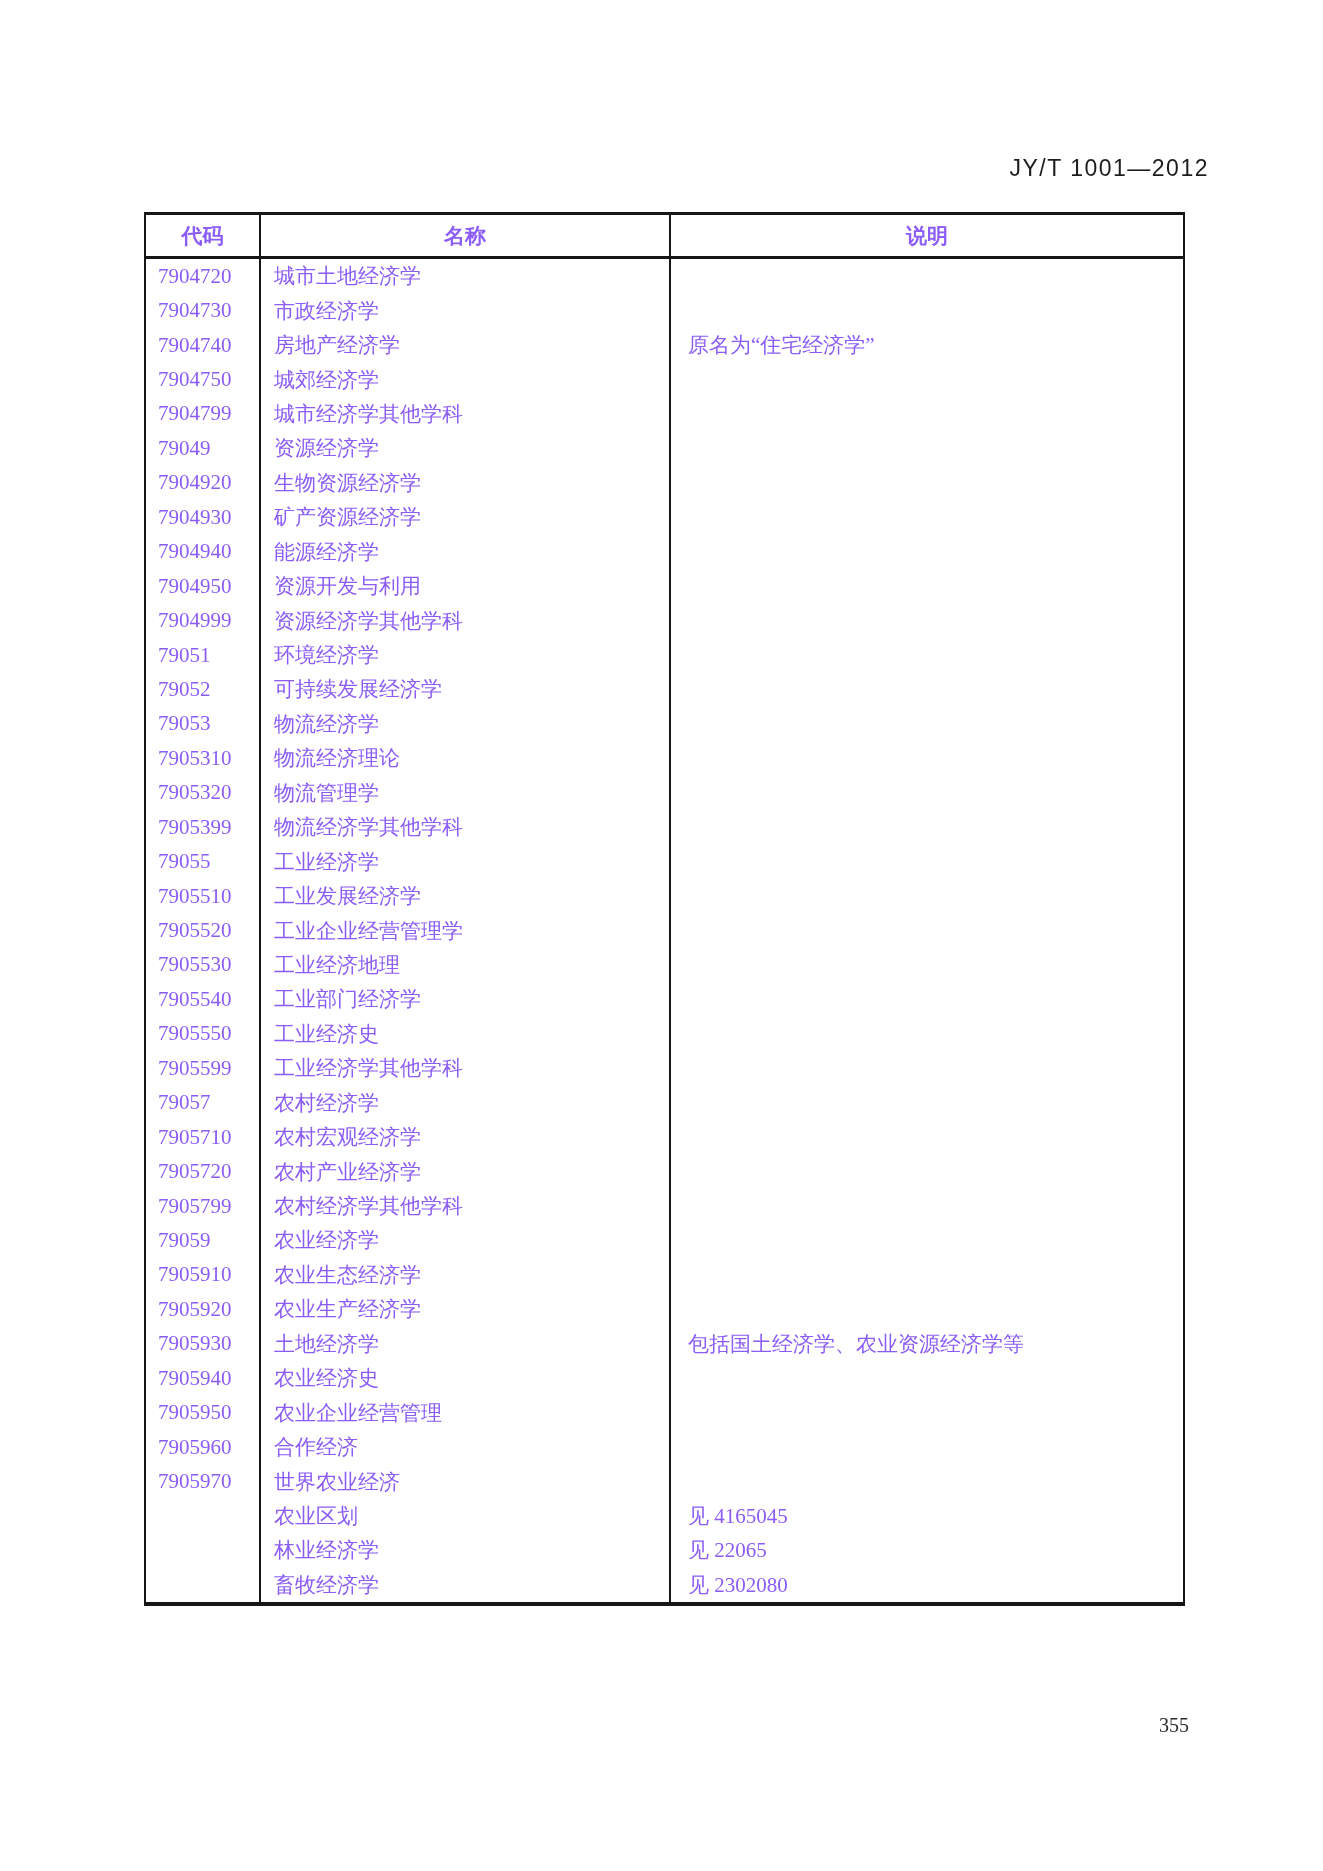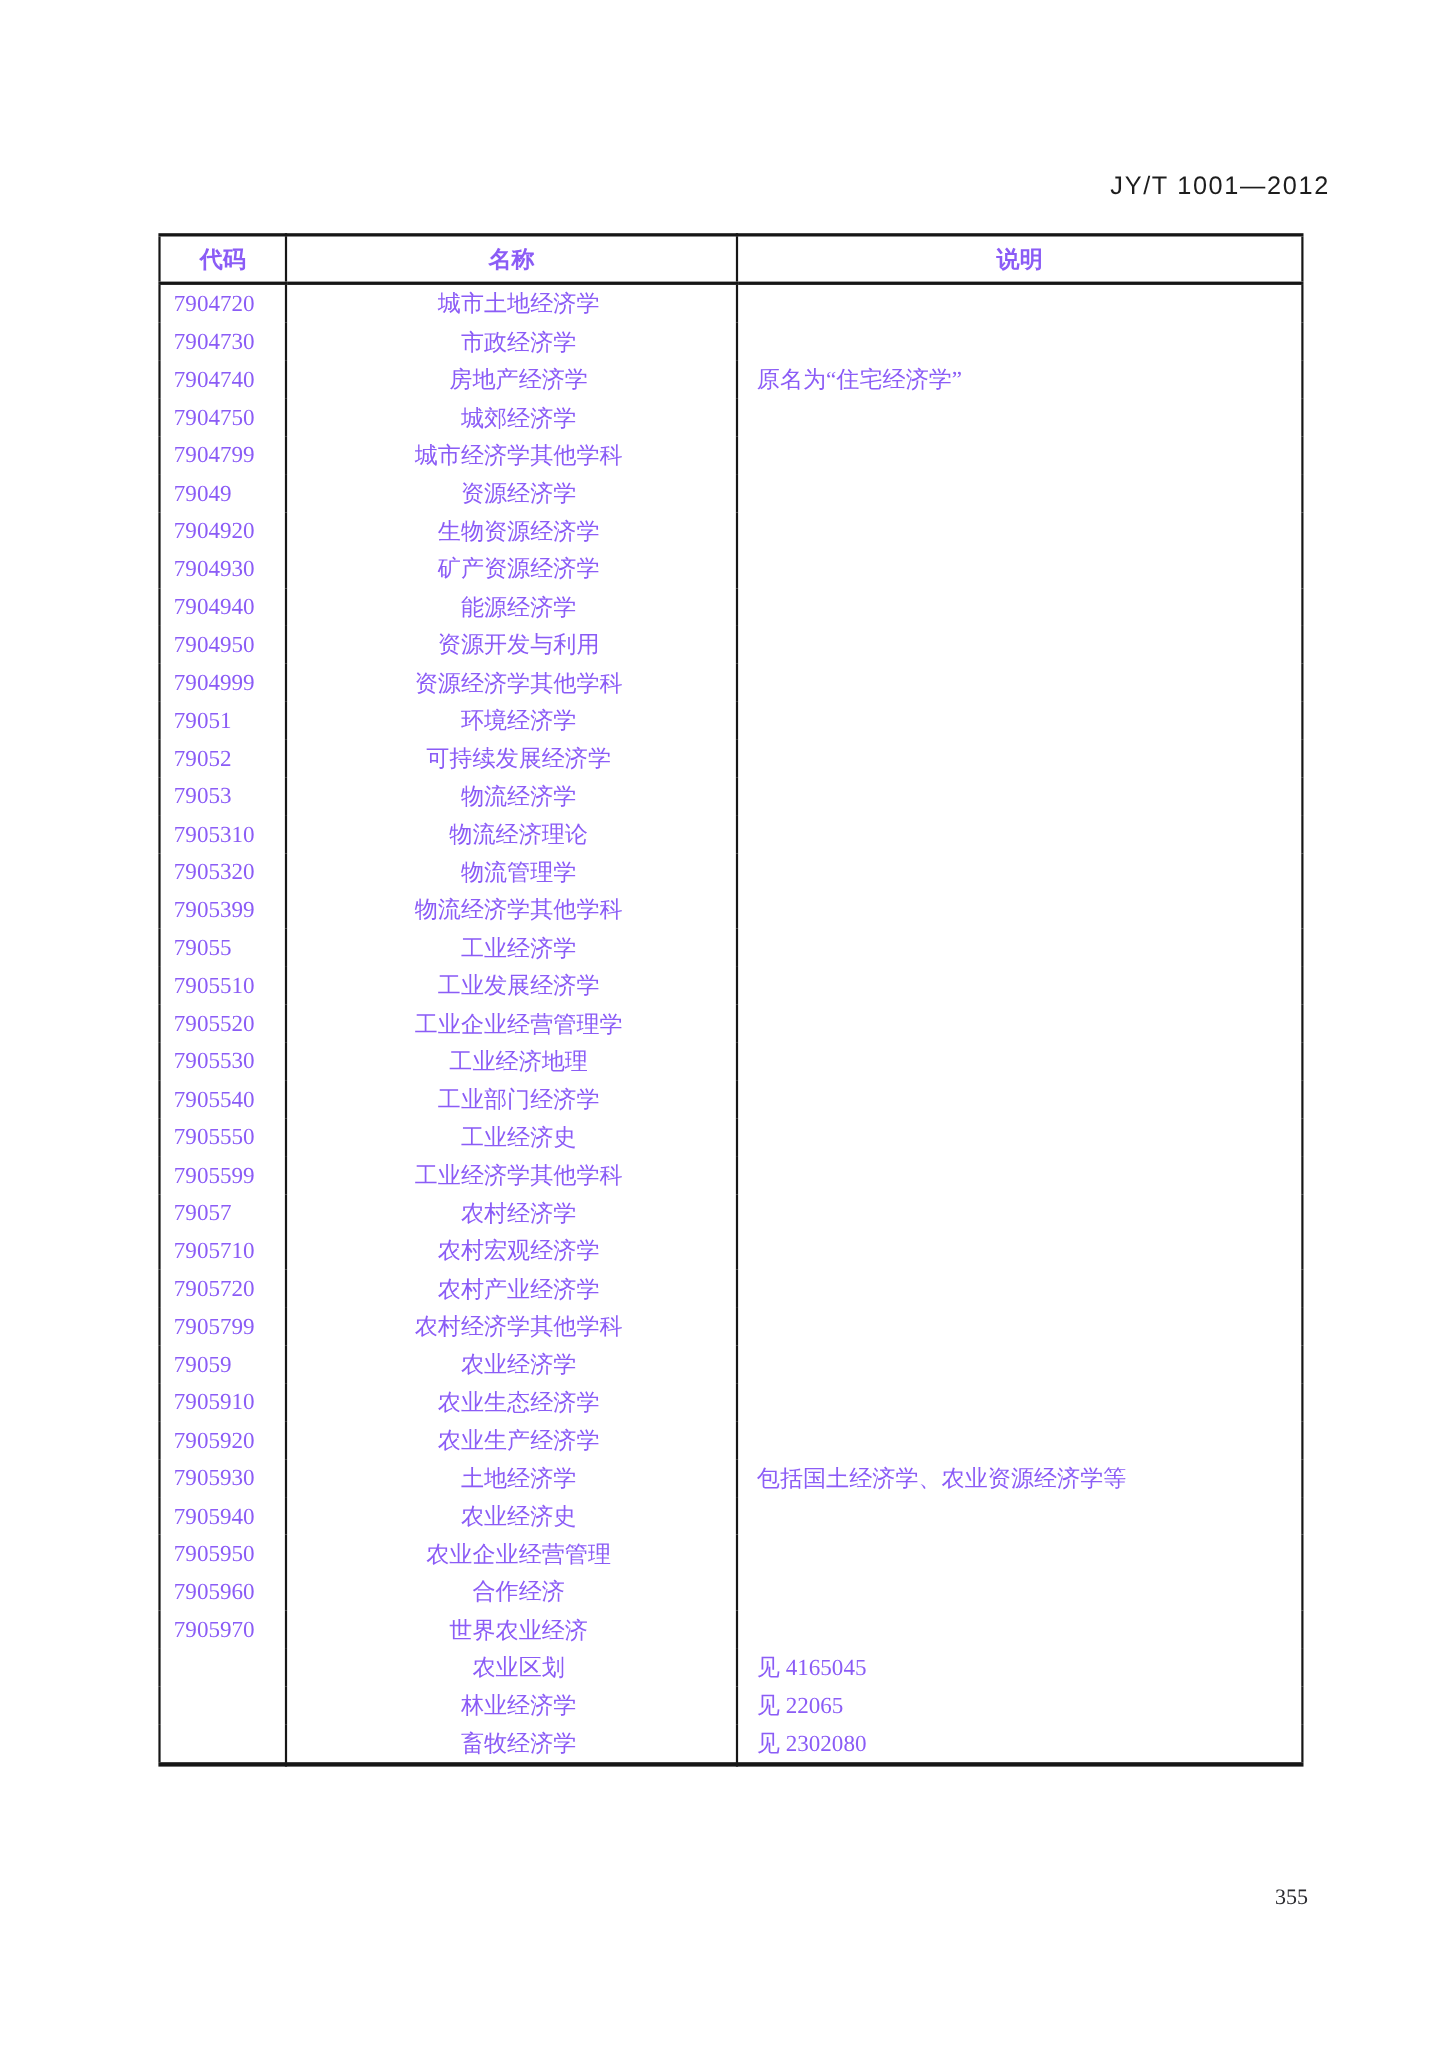--- a/index.html
+++ b/index.html
@@ -51,21 +51,21 @@
     border-left: 2px solid #161616;
   }
   .cls-table td {
     height: 34.45px;
     padding: 0;
     vertical-align: middle;
     white-space: nowrap;
     overflow: hidden;
   }
   .cls-table td.c-code { padding-left: 12px; }
-  .cls-table td.c-name { padding-left: 13px; text-align: center; }
+  .cls-table td.c-name { padding-left: 13px; }
   .cls-table td.c-note { padding-left: 17px; margin-top: 28px; }
   .page-num {
     position: absolute;
     top: 1714px;
     right: 146px;
     font-family: "Liberation Serif", serif;
     font-size: 20px;
     color: #2b2b30;
   }
 </style>

